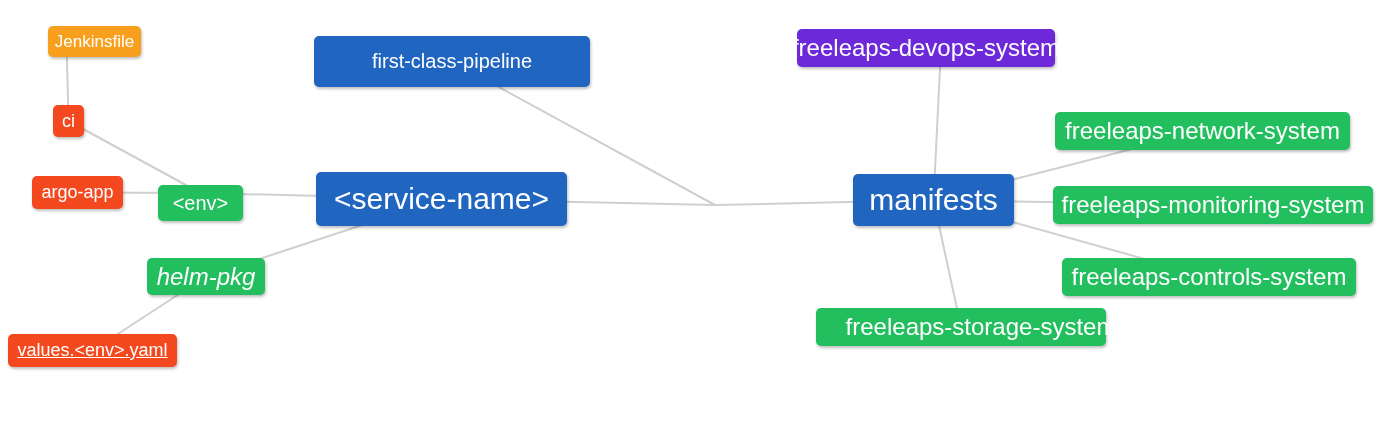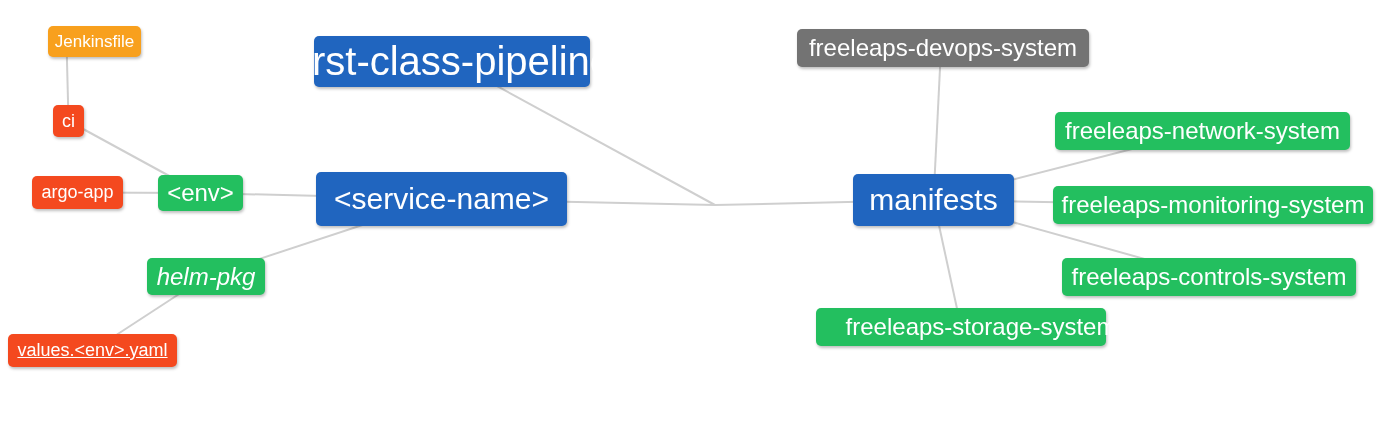--- a/index.html
+++ b/index.html
@@ -49,27 +49,27 @@
       <line x1="92.5" y1="350.5" x2="206" y2="276.5" stroke="#CFCFCF" stroke-width="2"></line>
       <line x1="452" y1="61.5" x2="715" y2="205" stroke="#CFCFCF" stroke-width="2"></line>
       <line x1="441.5" y1="199" x2="715" y2="205" stroke="#CFCFCF" stroke-width="2"></line>
       <line x1="715" y1="205" x2="933.5" y2="200" stroke="#CFCFCF" stroke-width="2"></line>
       <line x1="933.5" y1="200" x2="941" y2="48" stroke="#CFCFCF" stroke-width="2"></line>
       <line x1="933.5" y1="200" x2="1202.5" y2="131" stroke="#CFCFCF" stroke-width="2"></line>
       <line x1="933.5" y1="200" x2="1213" y2="205" stroke="#CFCFCF" stroke-width="2"></line>
       <line x1="933.5" y1="200" x2="1209" y2="277" stroke="#CFCFCF" stroke-width="2"></line>
       <line x1="933.5" y1="200" x2="961" y2="327" stroke="#CFCFCF" stroke-width="2"></line>
     </svg>
-    <div class="node" style="left: 314px; top: 36px; width: 276px; height: 51px; background: rgb(32, 101, 191); font-size: 40px;">first-class-pipeline</div>
+    <div class="node" style="left: 314px; top: 36px; width: 276px; height: 51px; background: rgb(32, 101, 191); font-size: 20px;">first-class-pipeline</div>
     <div class="node" style="left: 316px; top: 172px; width: 251px; height: 54px; background: rgb(32, 101, 191); font-size: 30px;">&lt;service-name&gt;</div>
     <div class="node" style="left: 853px; top: 174px; width: 161px; height: 52px; background: rgb(32, 101, 191); font-size: 30px;">manifests</div>
-    <div class="node" style="left: 158px; top: 175px; width: 85px; height: 36px; background: rgb(35, 191, 95); font-size: 24px;">&lt;env&gt;</div>
+    <div class="node" style="left: 158px; top: 185px; width: 85px; height: 36px; background: rgb(35, 191, 95); font-size: 20px;">&lt;env&gt;</div>
     <div class="node" style="left: 147px; top: 258px; width: 118px; height: 37px; background: rgb(35, 191, 95); font-size: 24px; font-style: italic;">helm-pkg</div>
     <div class="node" style="left: 20px; top: 26px; width: 93px; height: 31px; background: rgb(248, 160, 29); font-size: 17px; margin-left: 28px;">Jenkinsfile</div>
     <div class="node" style="left: 53px; top: 105px; width: 31px; height: 32px; background: rgb(244, 73, 31); font-size: 18px;">ci</div>
     <div class="node" style="left: 32px; top: 176px; width: 91px; height: 33px; background: rgb(244, 73, 31); font-size: 18px;">argo-app</div>
     <div class="node" style="left: 8px; top: 334px; width: 169px; height: 33px; background: rgb(244, 73, 31); font-size: 18px; text-decoration: underline;">values.&lt;env&gt;.yaml</div>
-    <div class="node" style="left: 797px; top: 29px; width: 292px; height: 38px; background: #737373; font-size: 24px;">freeleaps-devops-system</div>
+    <div class="node" style="left: 797px; top: 29px; width: 258px; height: 38px; background: #6d28d9; font-size: 24px;">freeleaps-devops-system</div>
     <div class="node" style="left: 1055px; top: 112px; width: 295px; height: 38px; background: rgb(35, 191, 95); font-size: 24px;">freeleaps-network-system</div>
     <div class="node" style="left: 1053px; top: 186px; width: 320px; height: 38px; background: rgb(35, 191, 95); font-size: 24px;">freeleaps-monitoring-system</div>
     <div class="node" style="left: 1062px; top: 258px; width: 294px; height: 38px; background: rgb(35, 191, 95); font-size: 24px; text-align: center;">freeleaps-controls-system</div>
     <div class="node" style="left: 816px; top: 308px; width: 290px; height: 38px; background: rgb(35, 191, 95); font-size: 24px; padding-left: 40px;">freeleaps-storage-system</div>
   </div>
 
 </body></html>

